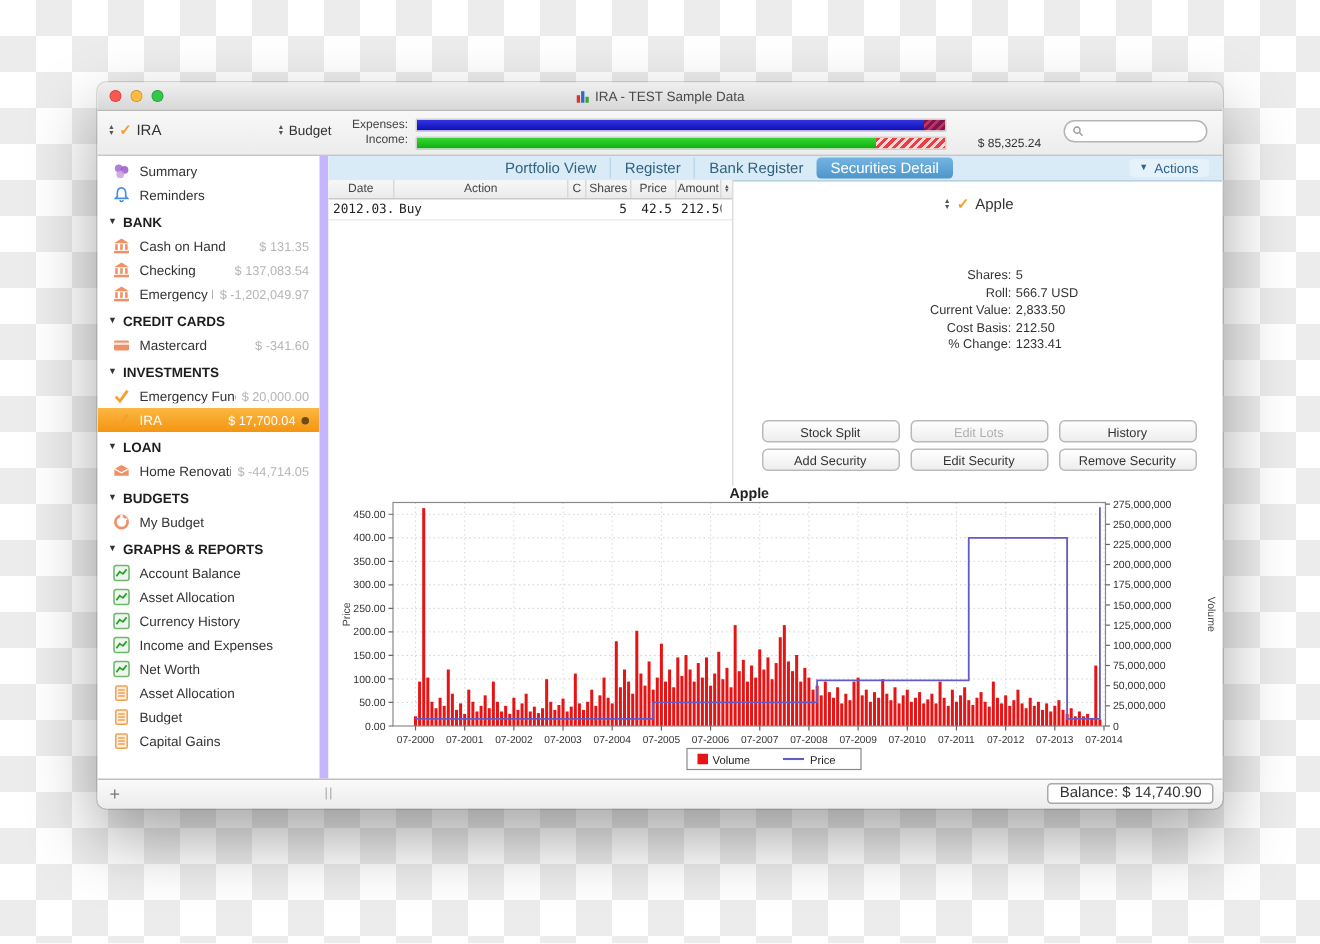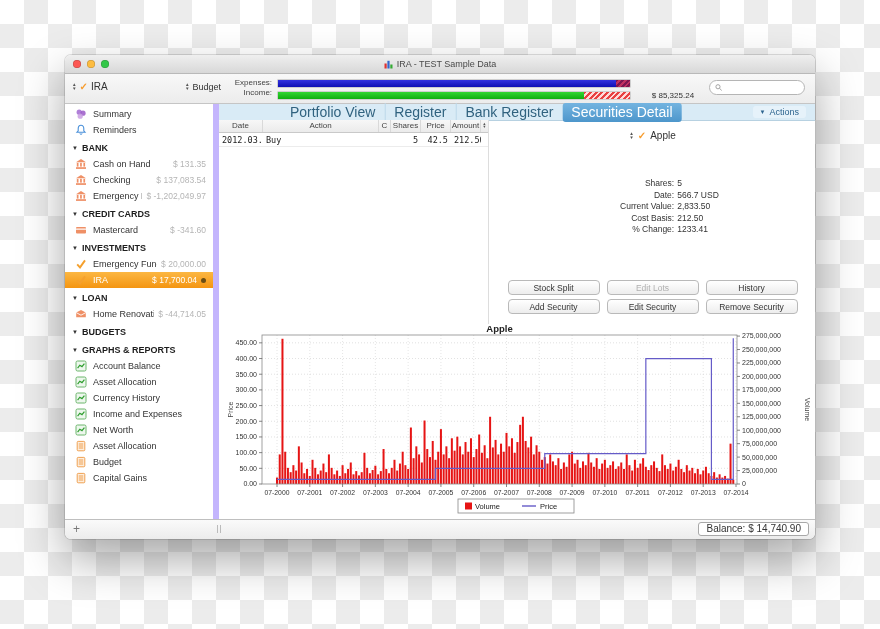--- a/index.html
+++ b/index.html
@@ -50,21 +50,21 @@
   .sb-item .val{color:#b5b5b5;font-size:8.5px;margin-left:4px;white-space:nowrap;}
   .sb-item.selected{background:linear-gradient(#fcb743,#f49511);color:#fff;}
   .sb-item.selected .val{color:#fff;}
   .sel-dot{width:5px;height:5px;border-radius:50%;background:#6b4d13;margin-left:4px;flex:0 0 auto;}
   .sb-section{display:flex;align-items:center;height:16px;margin-top:2px;padding:0 7px;font-size:9px;font-weight:bold;color:#1d1d1d;gap:4px;}
   .tri{font-size:6px;color:#333;}
   .main{flex:1;position:relative;background:#fff;min-width:0;}
   
   .tabbar{position:absolute;top:0;left:0;right:0;height:16px;background:#d9ebf6;border-bottom:1px solid #b7d1e1;}
   .tabs{position:absolute;left:44%;transform:translateX(-50%);top:0;height:16px;display:flex;align-items:center;}
-  .tab{font-size:14px;color:#30627f;padding:1.5px 9px;border-radius:3px;white-space:nowrap;}
+  .tab{font-size:10px;color:#30627f;padding:1.5px 9px;border-radius:3px;white-space:nowrap;}
   .tab.sel{background:linear-gradient(#74b4e0,#4d96cb);color:#fff;}
   .tab:not(.sel)+.tab:not(.sel){border-left:1px solid #bcd8e9;border-radius:0;}
   .actions{position:absolute;right:9px;top:1.5px;font-size:9px;color:#2d648f;background:#e6f2fa;border-radius:3px;
     padding:1px 7px;display:flex;align-items:center;gap:4px;}
   .actions .tri{color:#2d648f;}
   
   .table-pane{position:absolute;top:16px;left:0;width:270px;height:204px;border-right:1px solid #ddd;box-sizing:border-box;}
   .thead{display:flex;height:12px;background:linear-gradient(#f7f7f7,#ebebeb);border-bottom:1px solid #c9c9c9;font-size:8px;color:#444;}
   .th{border-right:1px solid #d9d9d9;text-align:center;line-height:12px;overflow:hidden;box-sizing:border-box;white-space:nowrap;}
   .th.last{border-right:none;display:flex;align-items:center;justify-content:center;}
@@ -263,20 +263,30 @@
                 <path d="M1.2 4.6 6 7.2l4.8-2.6" fill="none" stroke="#fff" stroke-width=".9"></path>
               </svg>
             </span>
             <span class="lbl">Home Renovation Loan</span>
             <span class="val">$ -44,714.05</span>
           </div>
           <div class="sb-section">
             <span class="tri">▼</span>
             <span>BUDGETS</span>
           </div>
+          <div class="sb-item">
+            <span class="ico">
+              <svg width="12" height="12" viewBox="0 0 12 12">
+                <circle cx="6" cy="6" r="4.1" fill="none" stroke="#ef9066" stroke-width="1.8"></circle>
+                <path d="M6 6 6 1.4" stroke="#fff" stroke-width="1.6"></path>
+                <path d="M6 6 9.8 3.8" stroke="#fff" stroke-width="1.2"></path>
+              </svg>
+            </span>
+            <span class="lbl">My Budget</span>
+          </div>
           <div class="sb-section">
             <span class="tri">▼</span>
             <span>GRAPHS &amp; REPORTS</span>
           </div>
           <div class="sb-item">
             <span class="ico">
               <svg width="12" height="12" viewBox="0 0 12 12">
                 <rect x="1" y="1" width="10" height="10" rx="1.5" fill="#edf7ed" stroke="#6cb66c" stroke-width="1"></rect>
                 <polyline points="2.6,8.2 4.8,5.2 7,6.6 9.4,3.6" fill="none" stroke="#2f9e2f" stroke-width="1.2"></polyline>
               </svg>
@@ -395,21 +405,21 @@
 
         <div class="detail-pane">
           <div class="sec-title">
             <span class="ud">▲<br>▼</span>
             <span class="ck">✓</span>
             <span>Apple</span>
           </div>
           <div class="sec-fields" id="sec-fields">
               <div class="fl">Shares:</div>
               <div class="fv">5</div>
-              <div class="fl">Date:</div>
+              <div class="fl">Roll:</div>
               <div class="fv">566.7 USD</div>
               <div class="fl">Current Value:</div>
               <div class="fv">2,833.50</div>
               <div class="fl">Cost Basis:</div>
               <div class="fv">212.50</div>
               <div class="fl">% Change:</div>
               <div class="fv">1233.41</div>
             </div>
           <div class="btn-grid" id="sec-buttons">
               <div class="pbtn">Stock Split</div>

